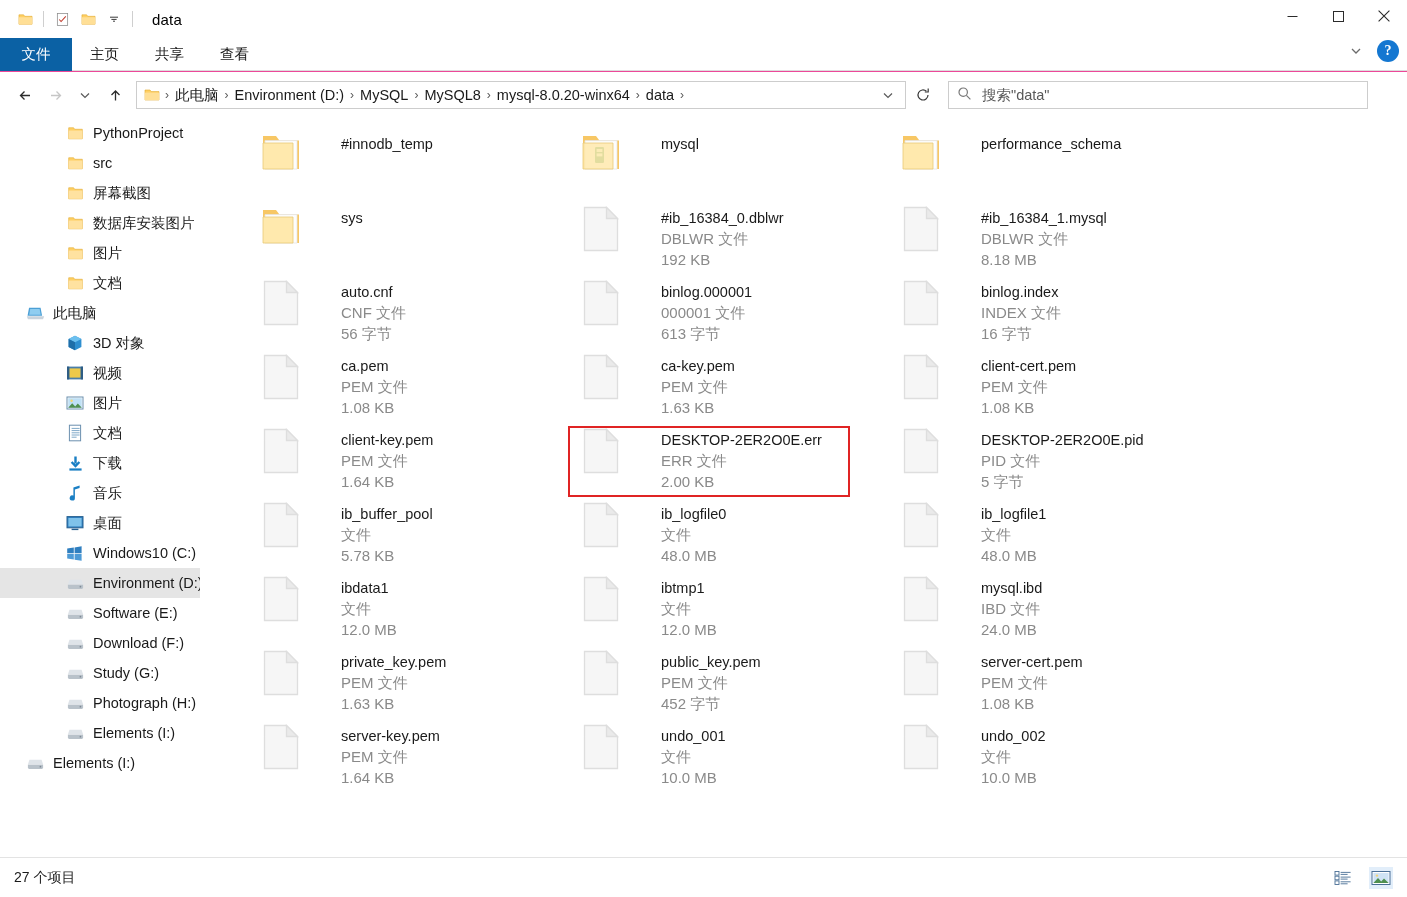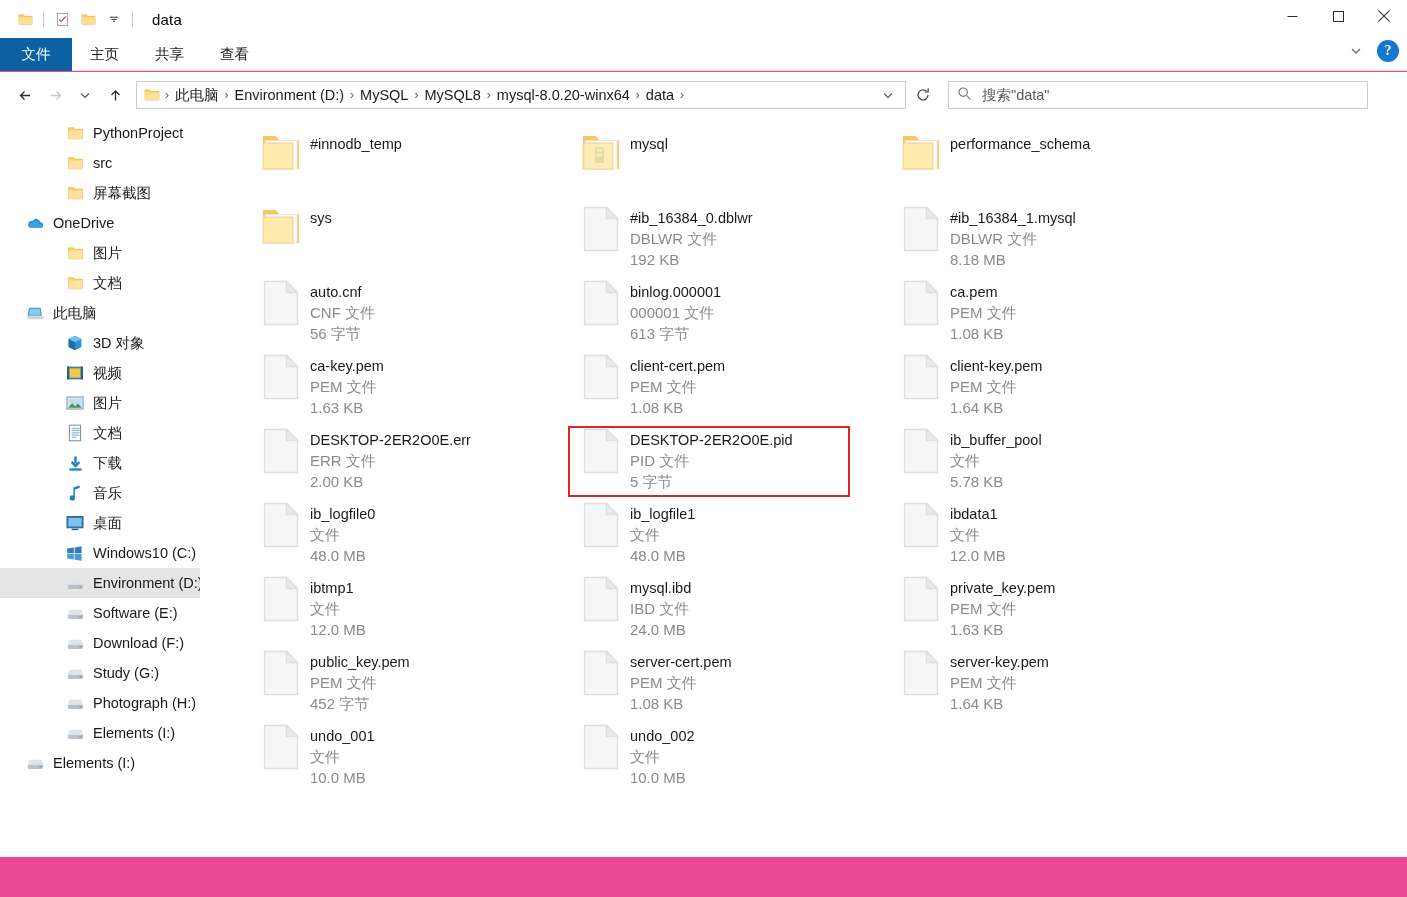--- a/index.html
+++ b/index.html
@@ -95,21 +95,21 @@
 
   
   .filepane { position:relative; flex:1; height:739px; background:#ffffff; }
   .grid {
     position:absolute; left:52px; top:10px; width:1150px;
     display:grid; grid-template-columns: 320px 320px 320px;
     row-gap:0px;
   }
   .cell { display:flex; align-items:flex-start; height:74px; position:relative; }
   .cell .fico { width:58px; flex:none; display:flex; align-items:flex-start; justify-content:center; padding-top:4px; }
-  .cell .meta { padding-top:6px; }
+  .cell .meta { padding-top:6px;margin-left:31px; }
   .fname { font-size:14.5px; color:#1a1a1a; line-height:20px; white-space:nowrap; }
   .fsub { font-size:15px; color:#8a8a8a; line-height:21px; white-space:nowrap; }
 
   .highlight-box {
     position:absolute; border:2px solid #e02424; pointer-events:none;
   }
 
   
   .statusbar {
     position:absolute; left:0; top:857px; width:1407px; height:40px;
@@ -281,28 +281,28 @@
           </div>
           <div class="navitem nav-l2">
             <span class="nav-ico">
               <svg width="17" height="17" viewBox="0 0 16 16">
                 <path d="M1.6 2.6h4.6l1 1.4h7.2V13H1.6z" fill="#ffd064" stroke="#e3ae38" stroke-width="0.6"></path>
                 <path d="M1.6 5.2h12.8V13H1.6z" fill="#ffe2a0"></path>
               </svg>
             </span>
             <span>屏幕截图</span>
           </div>
-          <div class="navitem nav-l1">
-            <span class="nav-ico">
-              <svg width="19" height="19" viewBox="0 0 20 20">
-                <path d="M5.2 14.8h9.6a3 3 0 0 0 .3-6 4.3 4.3 0 0 0-8-1.5 3.3 3.3 0 0 0-1.9 7.5z" fill="#2a8ad4"></path>
-                <path d="M5.2 14.8h9.6a3 3 0 0 0 2.9-2.2 3.3 3.3 0 0 0-3.3-2.1 4 4 0 0 0-7-1.8 3.3 3.3 0 0 0-2.2 6.1z" fill="#3ea3e0"></path>
-              </svg>
-            </span>
-            <span>OneDrive</span>
+          <div class="navitem nav-l2">
+            <span class="nav-ico">
+              <svg width="17" height="17" viewBox="0 0 16 16">
+                <path d="M1.6 2.6h4.6l1 1.4h7.2V13H1.6z" fill="#ffd064" stroke="#e3ae38" stroke-width="0.6"></path>
+                <path d="M1.6 5.2h12.8V13H1.6z" fill="#ffe2a0"></path>
+              </svg>
+            </span>
+            <span>数据库安装图片</span>
           </div>
           <div class="navitem nav-l2">
             <span class="nav-ico">
               <svg width="17" height="17" viewBox="0 0 16 16">
                 <path d="M1.6 2.6h4.6l1 1.4h7.2V13H1.6z" fill="#ffd064" stroke="#e3ae38" stroke-width="0.6"></path>
                 <path d="M1.6 5.2h12.8V13H1.6z" fill="#ffe2a0"></path>
               </svg>
             </span>
             <span>图片</span>
           </div>
@@ -601,20 +601,33 @@
             </div>
           </div>
           <div class="cell">
             <div class="fico">
               <svg width="38" height="46" viewBox="0 0 38 46">
                 <path d="M2.5 1.5h22l11 11v32h-33z" fill="#f6f6f6" stroke="#dedede" stroke-width="1.3"></path>
                 <path d="M24.5 1.5v11h11z" fill="#eaeaea" stroke="#dedede" stroke-width="1.3"></path>
               </svg>
             </div>
             <div class="meta">
+              <div class="fname">binlog.index</div>
+              <div class="fsub">INDEX 文件</div>
+              <div class="fsub">16 字节</div>
+            </div>
+          </div>
+          <div class="cell">
+            <div class="fico">
+              <svg width="38" height="46" viewBox="0 0 38 46">
+                <path d="M2.5 1.5h22l11 11v32h-33z" fill="#f6f6f6" stroke="#dedede" stroke-width="1.3"></path>
+                <path d="M24.5 1.5v11h11z" fill="#eaeaea" stroke="#dedede" stroke-width="1.3"></path>
+              </svg>
+            </div>
+            <div class="meta">
               <div class="fname">ca.pem</div>
               <div class="fsub">PEM 文件</div>
               <div class="fsub">1.08 KB</div>
             </div>
           </div>
           <div class="cell">
             <div class="fico">
               <svg width="38" height="46" viewBox="0 0 38 46">
                 <path d="M2.5 1.5h22l11 11v32h-33z" fill="#f6f6f6" stroke="#dedede" stroke-width="1.3"></path>
                 <path d="M24.5 1.5v11h11z" fill="#eaeaea" stroke="#dedede" stroke-width="1.3"></path>
@@ -831,16 +844,37 @@
             <div class="meta">
               <div class="fname">undo_002</div>
               <div class="fsub">文件</div>
               <div class="fsub">10.0 MB</div>
             </div>
           </div>
         </div>
     </div>
   </div>
 
+  <div class="statusbar">
+    <div class="status-text">27 个项目</div>
+    <div class="view-toggles">
+      <div class="vt">
+        <svg width="18" height="16" viewBox="0 0 18 16">
+          <rect x="1" y="1.5" width="4" height="3.6" fill="none" stroke="#4a6f96" stroke-width="0.9"></rect>
+          <rect x="1" y="6.2" width="4" height="3.6" fill="none" stroke="#4a6f96" stroke-width="0.9"></rect>
+          <rect x="1" y="10.9" width="4" height="3.6" fill="none" stroke="#4a6f96" stroke-width="0.9"></rect>
+          <path d="M6.6 2.4h10M6.6 4.4h7M6.6 7.1h10M6.6 9.1h7M6.6 11.8h10M6.6 13.8h7" stroke="#4a6f96" stroke-width="0.9"></path>
+        </svg>
+      </div>
+      <div class="vt active">
+        <svg width="20" height="16" viewBox="0 0 20 16">
+          <rect x="1" y="1.5" width="18" height="13" fill="#ffffff" stroke="#4a6f96" stroke-width="1"></rect>
+          <rect x="2.4" y="3" width="15.2" height="10" fill="#cfe3f5"></rect>
+          <path d="M2.4 13l4.6-5 3.2 3.4 2.8-3 4.6 4.6z" fill="#4f8f4f"></path>
+          <circle cx="6" cy="5.6" r="1.2" fill="#f2d27a"></circle>
+        </svg>
+      </div>
+    </div>
+  </div>
 
   <div class="highlight-box" id="hl-box" style="left: 568px; top: 426px; width: 282px; height: 71px;"></div>
 
 </div>
 
 </body></html>

